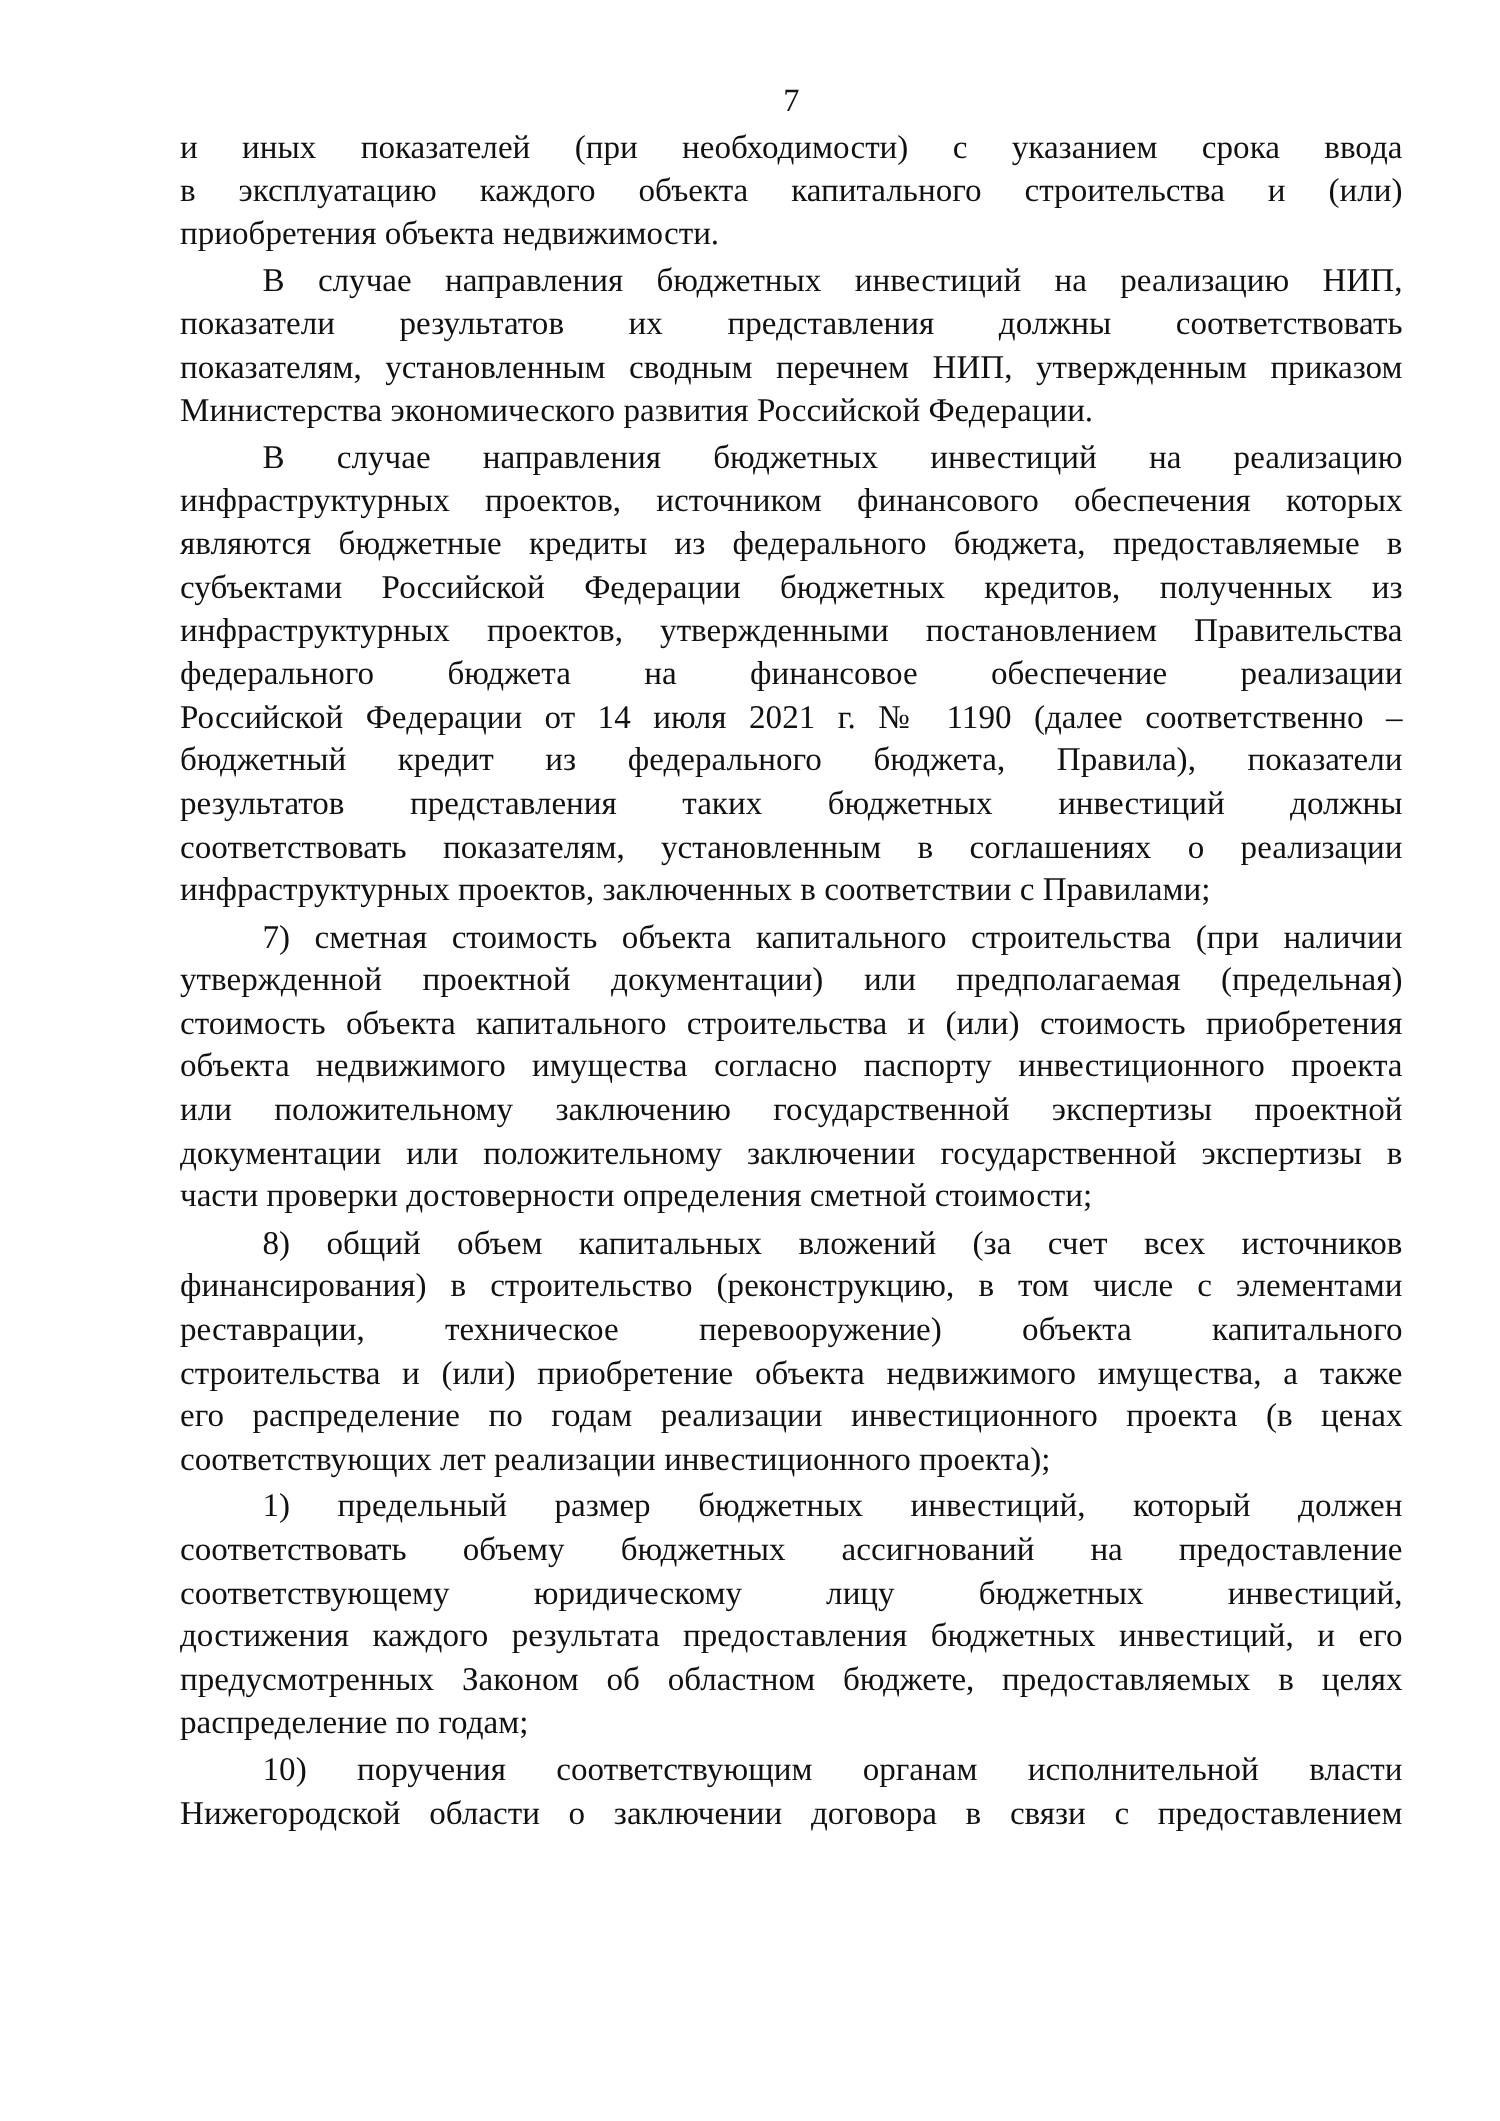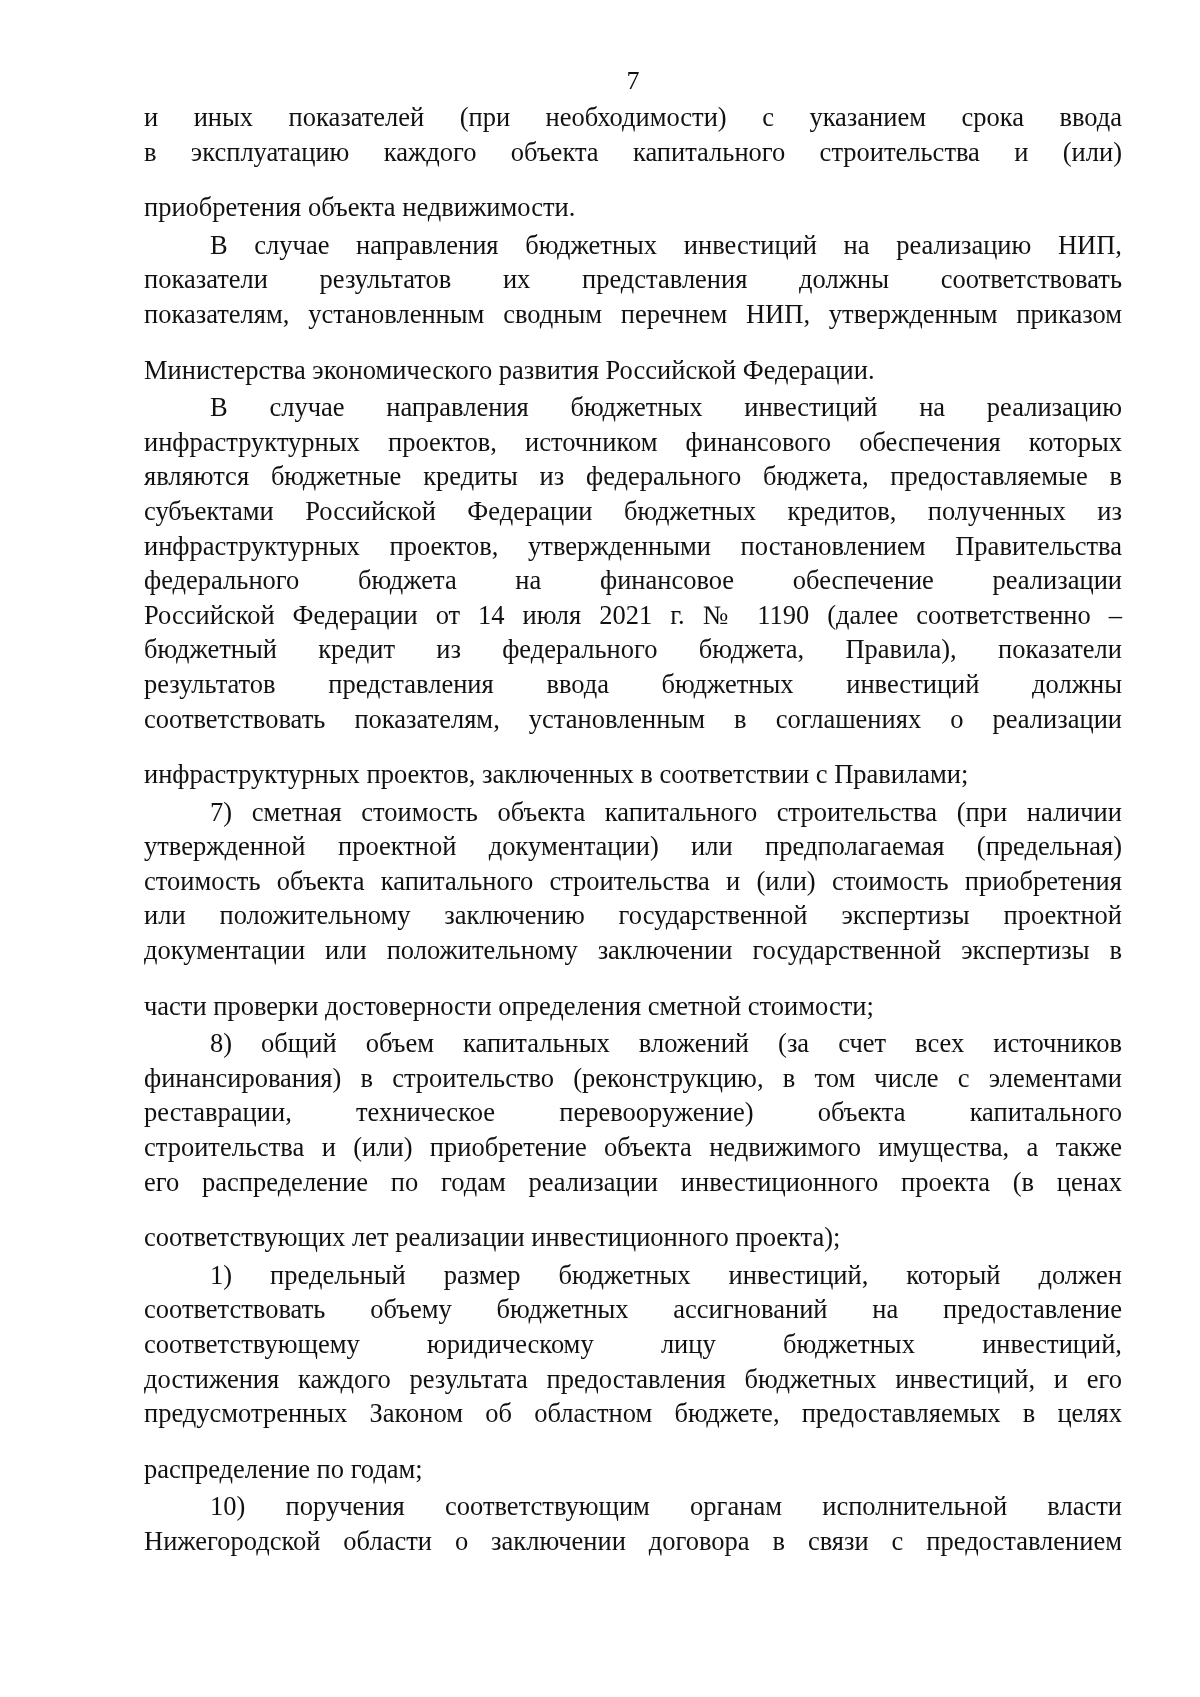--- a/index.html
+++ b/index.html
@@ -4,21 +4,21 @@
 <style>
   html, body { margin: 0; padding: 0; background: #ffffff; }
   body { width: 1200px; height: 1697px; position: relative; overflow: hidden; }
   .page {
     position: absolute; left: 144px; top: 64px; width: 978px;
     font-family: "Liberation Serif", "DejaVu Serif", serif;
     font-size: 26.5px; color: #111111; line-height: 34.6px;
   }
   .page-number { text-align: center; height: 34px; line-height: 34px; font-size: 26px; margin-bottom: 2px; }
   .line { display: block; text-align: justify; text-align-last: justify; white-space: nowrap; height: 34.6px; }
-  .line.last { text-align-last: left; margin-top: 21px; }
+  .line.last { text-align-last: left; }
   .line.indent { padding-left: 66px; }
   .para { margin-bottom: 3px; }
 </style>
 </head>
 <body>
 
 <div class="page">
   <div class="page-number">7</div>
   <div id="body">
       <div class="para">
@@ -34,28 +34,29 @@
       </div>
       <div class="para">
         <span class="line indent">В случае направления бюджетных инвестиций на реализацию</span>
         <span class="line">инфраструктурных проектов, источником финансового обеспечения которых</span>
         <span class="line">являются бюджетные кредиты из федерального бюджета, предоставляемые в</span>
         <span class="line">субъектами Российской Федерации бюджетных кредитов, полученных из</span>
         <span class="line">инфраструктурных проектов, утвержденными постановлением Правительства</span>
         <span class="line">федерального бюджета на финансовое обеспечение реализации</span>
         <span class="line">Российской Федерации от 14 июля 2021 г. № 1190 (далее соответственно –</span>
         <span class="line">бюджетный кредит из федерального бюджета, Правила), показатели</span>
-        <span class="line">результатов представления ввода бюджетных инвестиций должны</span>
+        <span class="line">результатов представления таких бюджетных инвестиций должны</span>
         <span class="line">соответствовать показателям, установленным в соглашениях о реализации</span>
         <span class="line last">инфраструктурных проектов, заключенных в соответствии с Правилами;</span>
       </div>
       <div class="para">
         <span class="line indent">7) сметная стоимость объекта капитального строительства (при наличии</span>
         <span class="line">утвержденной проектной документации) или предполагаемая (предельная)</span>
         <span class="line">стоимость объекта капитального строительства и (или) стоимость приобретения</span>
+        <span class="line">объекта недвижимого имущества согласно паспорту инвестиционного проекта</span>
         <span class="line">или положительному заключению государственной экспертизы проектной</span>
         <span class="line">документации или положительному заключении государственной экспертизы в</span>
         <span class="line last">части проверки достоверности определения сметной стоимости;</span>
       </div>
       <div class="para">
         <span class="line indent">8) общий объем капитальных вложений (за счет всех источников</span>
         <span class="line">финансирования) в строительство (реконструкцию, в том числе с элементами</span>
         <span class="line">реставрации, техническое перевооружение) объекта капитального</span>
         <span class="line">строительства и (или) приобретение объекта недвижимого имущества, а также</span>
         <span class="line">его распределение по годам реализации инвестиционного проекта (в ценах</span>

